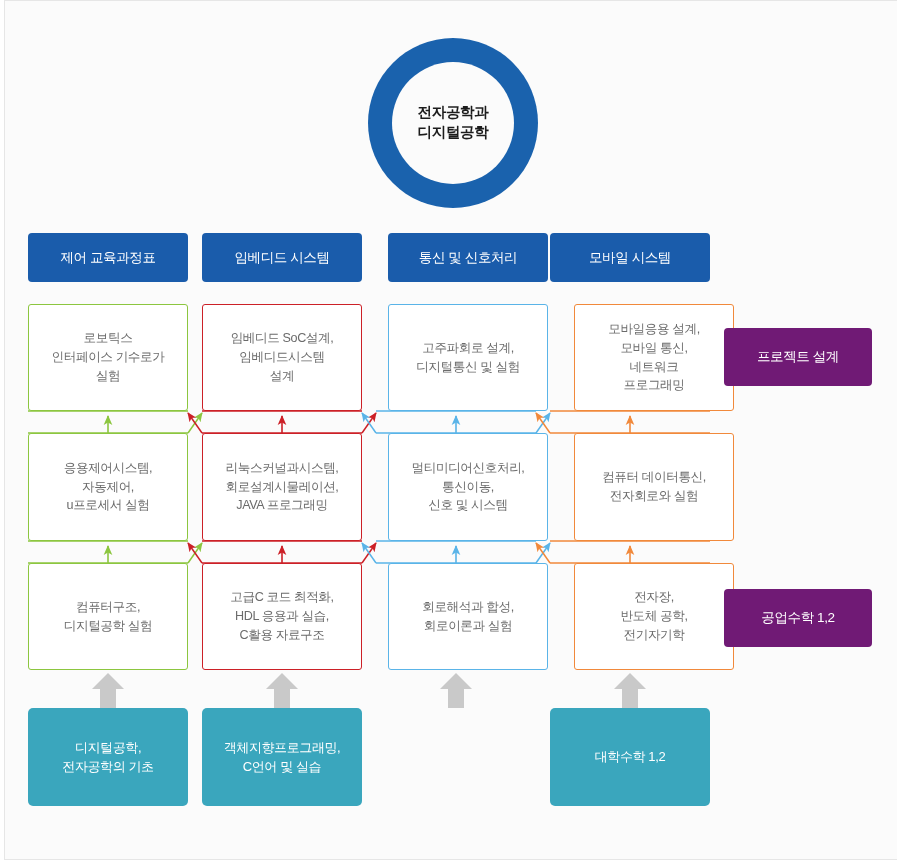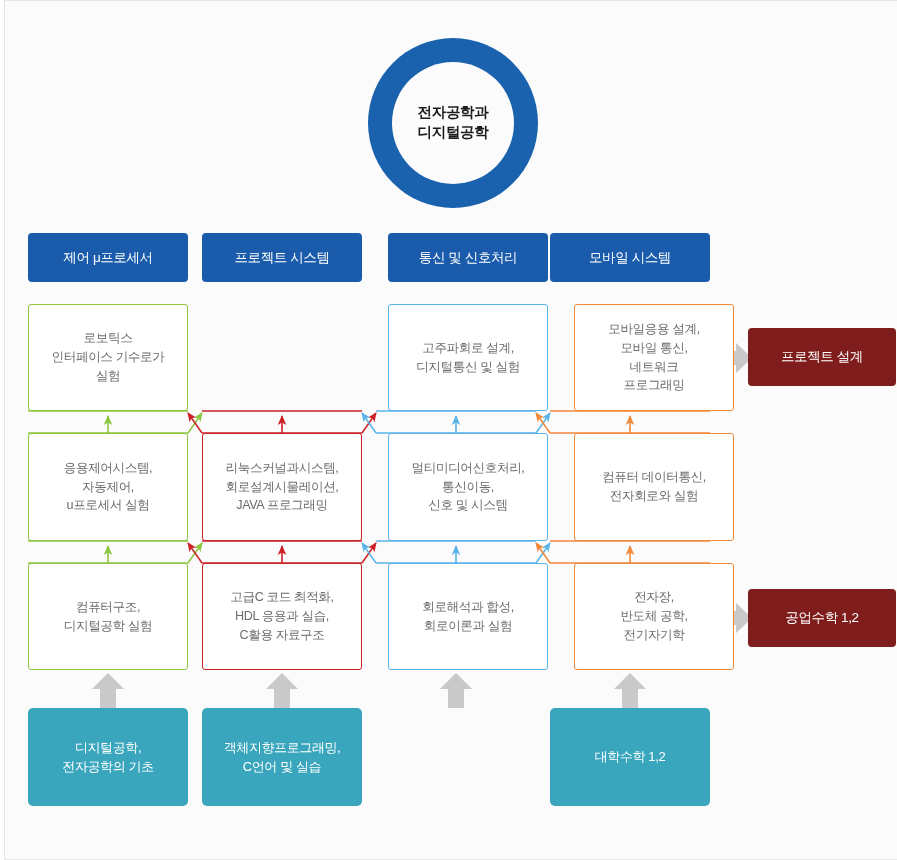--- a/index.html
+++ b/index.html
@@ -72,24 +72,24 @@
     background:#3aa6bd;
     border-radius:5px;
     display:flex;align-items:center;justify-content:center;
     color:#ffffff;font-size:13px;line-height:1.5;
     letter-spacing:-.4px;text-align:center;
   }
 
   
   .side{
     width:148px;height:58px;
-    background:#7f1d1d;
+    background:#701a75;
     border-radius:4px;
     display:flex;align-items:center;justify-content:center;
-    color:#ffffff;font-size:13.5px;letter-spacing:-.4px;margin-left:24px;
+    color:#ffffff;font-size:13.5px;letter-spacing:-.4px;
   }
 
   
   .col1{left:23px;}
   .col2{left:197px;}
   .col3{left:371px;margin-left:12px;}
   .col4{left:545px;}
 
   svg.links{position:absolute;left:0;top:0;width:897px;height:860px;
             pointer-events:none;}
@@ -208,35 +208,38 @@
   </svg>
 
   <div class="abs hub">
     <div class="hub-inner">
       <span>전자공학과</span>
       <span>디지털공학</span>
     </div>
   </div>
 
   <div class="abs hdr col1">
-    <span>제어 μ프로세서</span>
+    <span>제어 교육과정표</span>
   </div>
   <div class="abs hdr col2">
-    <span>프로젝트 시스템</span>
+    <span>임베디드 시스템</span>
   </div>
   <div class="abs hdr col3">
     <span>통신 및 신호처리</span>
   </div>
   <div class="abs hdr col4">
     <span>모바일 시스템</span>
   </div>
 
   <div class="abs course row1 col1 c-green">
     <div>로보틱스<br>인터페이스 기수로가<br>실험</div>
   </div>
+  <div class="abs course row1 col2 c-red">
+    <div>임베디드 SoC설계,<br>임베디드시스템<br>설계</div>
+  </div>
   <div class="abs course row1 col3 c-blue">
     <div>고주파회로 설계,<br>디지털통신 및 실험</div>
   </div>
   <div class="abs course row1 col4 c-orange">
     <div>모바일응용 설계,<br>모바일 통신,<br>네트워크<br>프로그래밍</div>
   </div>
 
   <div class="abs course row2 col1 c-green">
     <div>응용제어시스템,<br>자동제어,<br>u프로세서 실험</div>
   </div>

